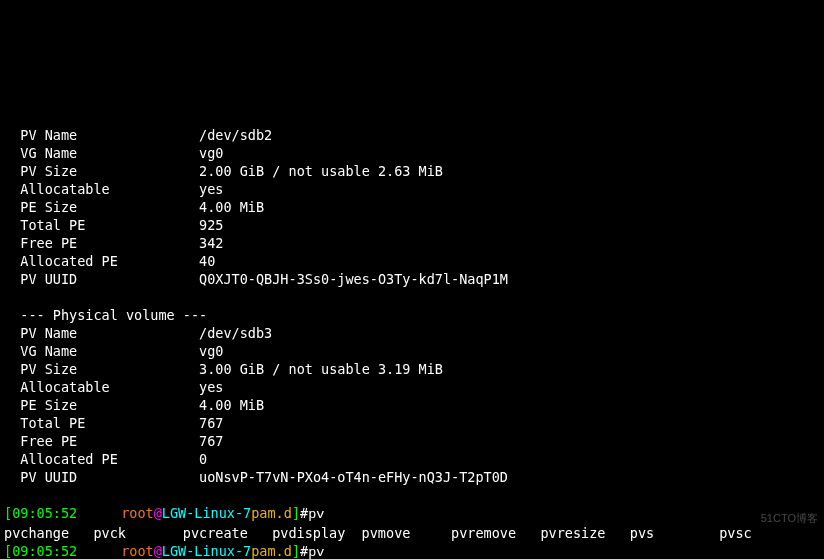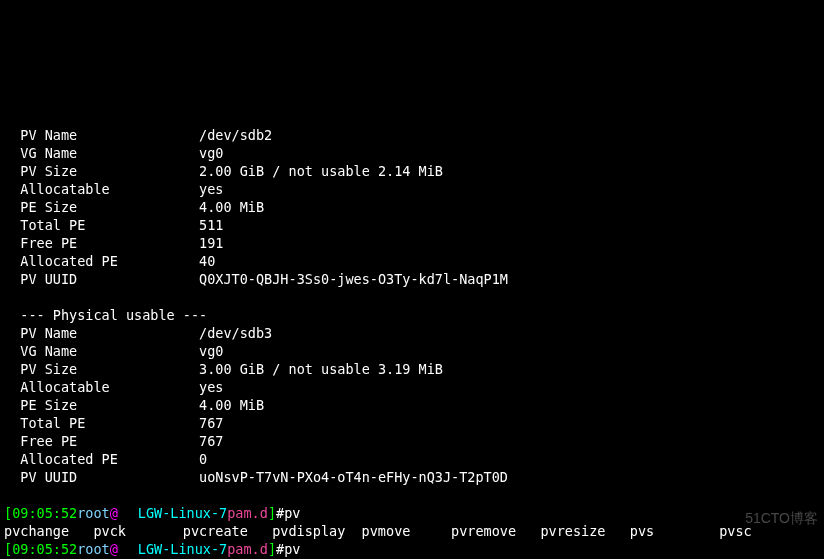--- a/index.html
+++ b/index.html
@@ -12,54 +12,54 @@
     line-height: 18px;
     width: 824px;
     height: 559px;
     overflow: hidden;
     white-space: pre;
   }
   .term {
     padding: 0 4px;
   }
   .ts   { color: #00ff00; }   
-  .root { color: #7dd3fc; }   
+  .root { color: #f97316; margin-left: 44px; }   
   .at   { color: #ff00ff; }   
-  .host { color: #00ffff; padding-left: 20px; }   
-  .cwd  { color: #ec4899; }   
+  .host { color: #00ffff; }   
+  .cwd  { color: #eab308; }   
   .prm  { color: #ffffff; }   
-  .cmd  { color: #ffffff; } 
+  .cmd  { color: #ffffff; font-family: Liberation Mono, monospace; } 
   .watermark {
     position: absolute;
     right: 6px;
     bottom: 32px;
     color: #777;
-    font-size: 14px;
+    font-size: 11px;
     font-family: sans-serif;
     opacity: 0.6;
   }
 </style>
 </head>
 <body>
 
 
 
 <div class="term">
 
 <span>  <span>PV Name</span>               <span>/dev/sdb2</span></span>
 <span>  <span>VG Name</span>               <span>vg0</span></span>
-<span>  <span>PV Size</span>               <span>2.00 GiB / not usable 2.14 MiB</span></span>
+<span>  <span>PV Size</span>               <span>2.00 GiB / not usable 2.63 MiB</span></span>
 <span>  <span>Allocatable</span>           <span>yes</span></span>
 <span>  <span>PE Size</span>               <span>4.00 MiB</span></span>
-<span>  <span>Total PE</span>              <span>511</span></span>
-<span>  <span>Free PE</span>               <span>191</span></span>
+<span>  <span>Total PE</span>              <span>925</span></span>
+<span>  <span>Free PE</span>               <span>342</span></span>
 <span>  <span>Allocated PE</span>          <span>40</span></span>
 <span>  <span>PV UUID</span>               <span>Q0XJT0-QBJH-3Ss0-jwes-O3Ty-kd7l-NaqP1M</span></span>
 
-<span>  <span>--- Physical usable ---</span></span>
+<span>  <span>--- Physical volume ---</span></span>
 <span>  <span>PV Name</span>               <span>/dev/sdb3</span></span>
 <span>  <span>VG Name</span>               <span>vg0</span></span>
 <span>  <span>PV Size</span>               <span>3.00 GiB / not usable 3.19 MiB</span></span>
 <span>  <span>Allocatable</span>           <span>yes</span></span>
 <span>  <span>PE Size</span>               <span>4.00 MiB</span></span>
 <span>  <span>Total PE</span>              <span>767</span></span>
 <span>  <span>Free PE</span>               <span>767</span></span>
 <span>  <span>Allocated PE</span>          <span>0</span></span>
 <span>  <span>PV UUID</span>               <span>uoNsvP-T7vN-PXo4-oT4n-eFHy-nQ3J-T2pT0D</span></span>
 

